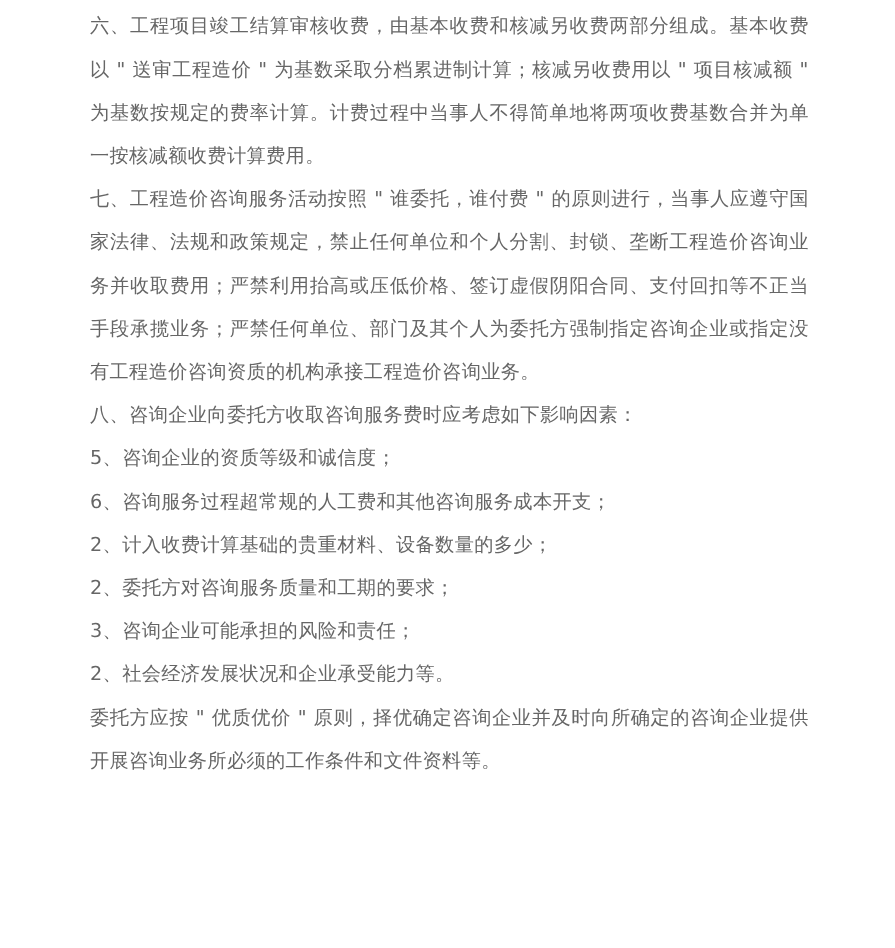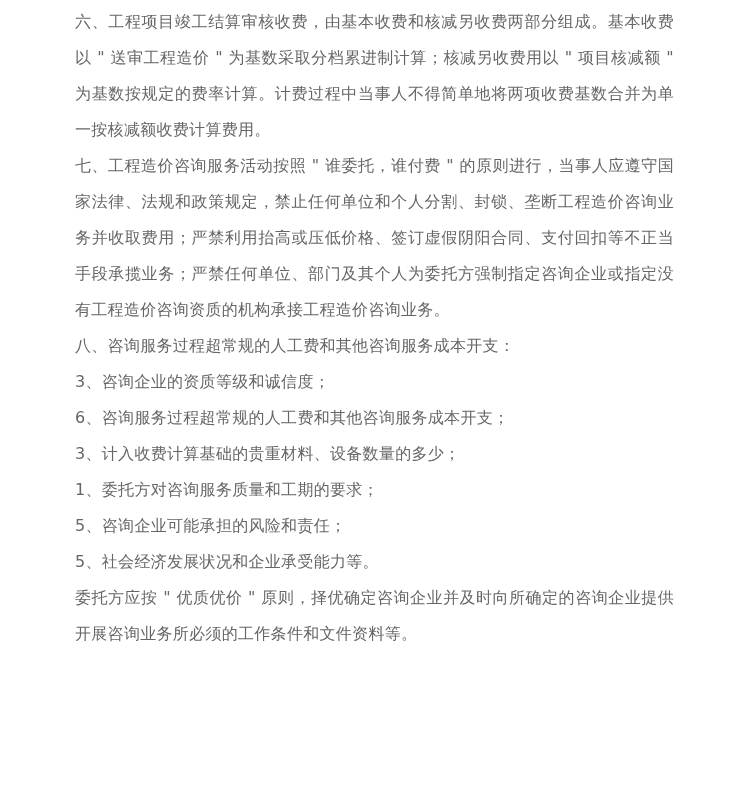--- a/index.html
+++ b/index.html
@@ -35,23 +35,23 @@
   }
 </style>
 </head>
 <body style="background: rgb(255, 255, 255);">
 
 <div class="page">
   <main class="doc" style="color: rgb(102, 102, 102);">
     <div id="paragraph-container">
         <p class="para">六、工程项目竣工结算审核收费，由基本收费和核减另收费两部分组成。基本收费以 " 送审工程造价 " 为基数采取分档累进制计算；核减另收费用以 " 项目核减额 " 为基数按规定的费率计算。计费过程中当事人不得简单地将两项收费基数合并为单一按核减额收费计算费用。</p>
         <p class="para">七、工程造价咨询服务活动按照 " 谁委托，谁付费 " 的原则进行，当事人应遵守国家法律、法规和政策规定，禁止任何单位和个人分割、封锁、垄断工程造价咨询业务并收取费用；严禁利用抬高或压低价格、签订虚假阴阳合同、支付回扣等不正当手段承揽业务；严禁任何单位、部门及其个人为委托方强制指定咨询企业或指定没有工程造价咨询资质的机构承接工程造价咨询业务。</p>
-        <p class="para">八、咨询服务过程超常规的人工费和其他咨询服务成本开支：</p>
-        <p class="para">3、咨询企业的资质等级和诚信度；</p>
+        <p class="para">八、咨询企业向委托方收取咨询服务费时应考虑如下影响因素：</p>
+        <p class="para">5、咨询企业的资质等级和诚信度；</p>
         <p class="para">6、咨询服务过程超常规的人工费和其他咨询服务成本开支；</p>
-        <p class="para">3、计入收费计算基础的贵重材料、设备数量的多少；</p>
-        <p class="para">1、委托方对咨询服务质量和工期的要求；</p>
-        <p class="para">5、咨询企业可能承担的风险和责任；</p>
-        <p class="para">5、社会经济发展状况和企业承受能力等。</p>
+        <p class="para">2、计入收费计算基础的贵重材料、设备数量的多少；</p>
+        <p class="para">2、委托方对咨询服务质量和工期的要求；</p>
+        <p class="para">3、咨询企业可能承担的风险和责任；</p>
+        <p class="para">2、社会经济发展状况和企业承受能力等。</p>
         <p class="para">委托方应按 " 优质优价 " 原则，择优确定咨询企业并及时向所确定的咨询企业提供开展咨询业务所必须的工作条件和文件资料等。</p>
       </div>
   </main>
 </div>
 
 </body></html>

